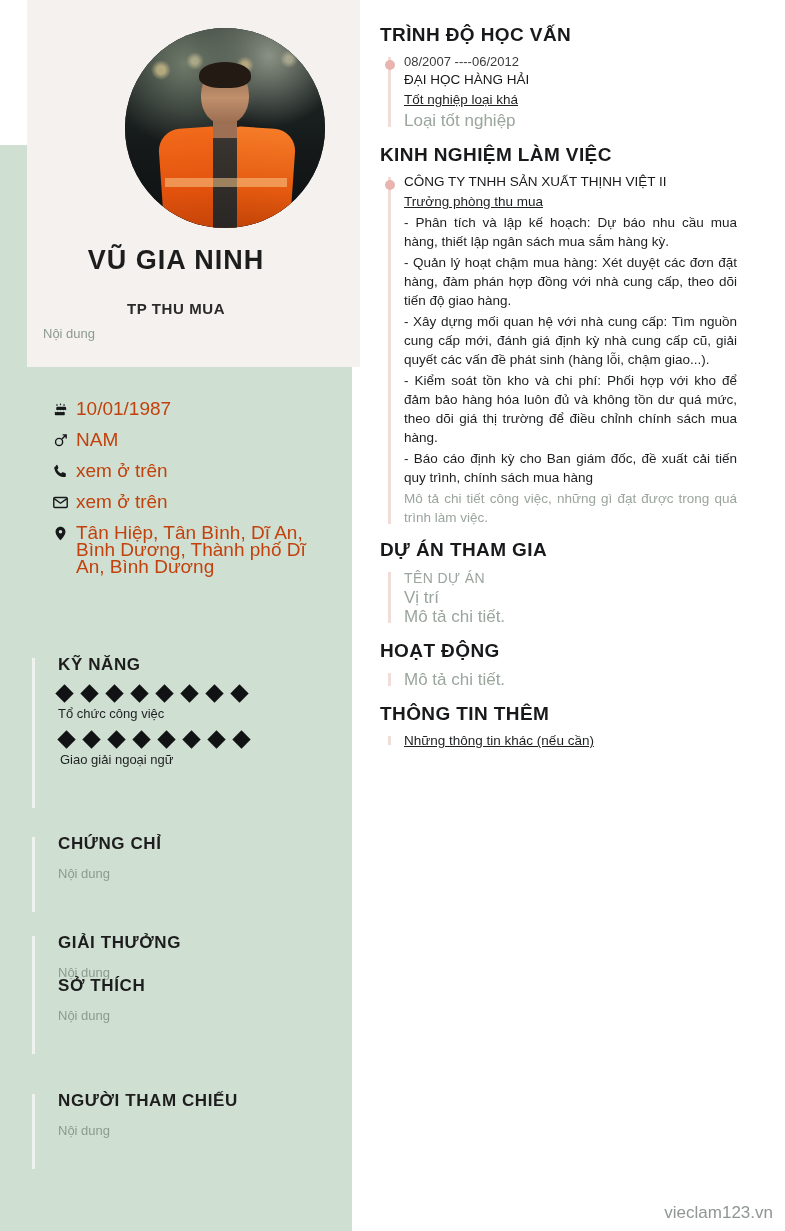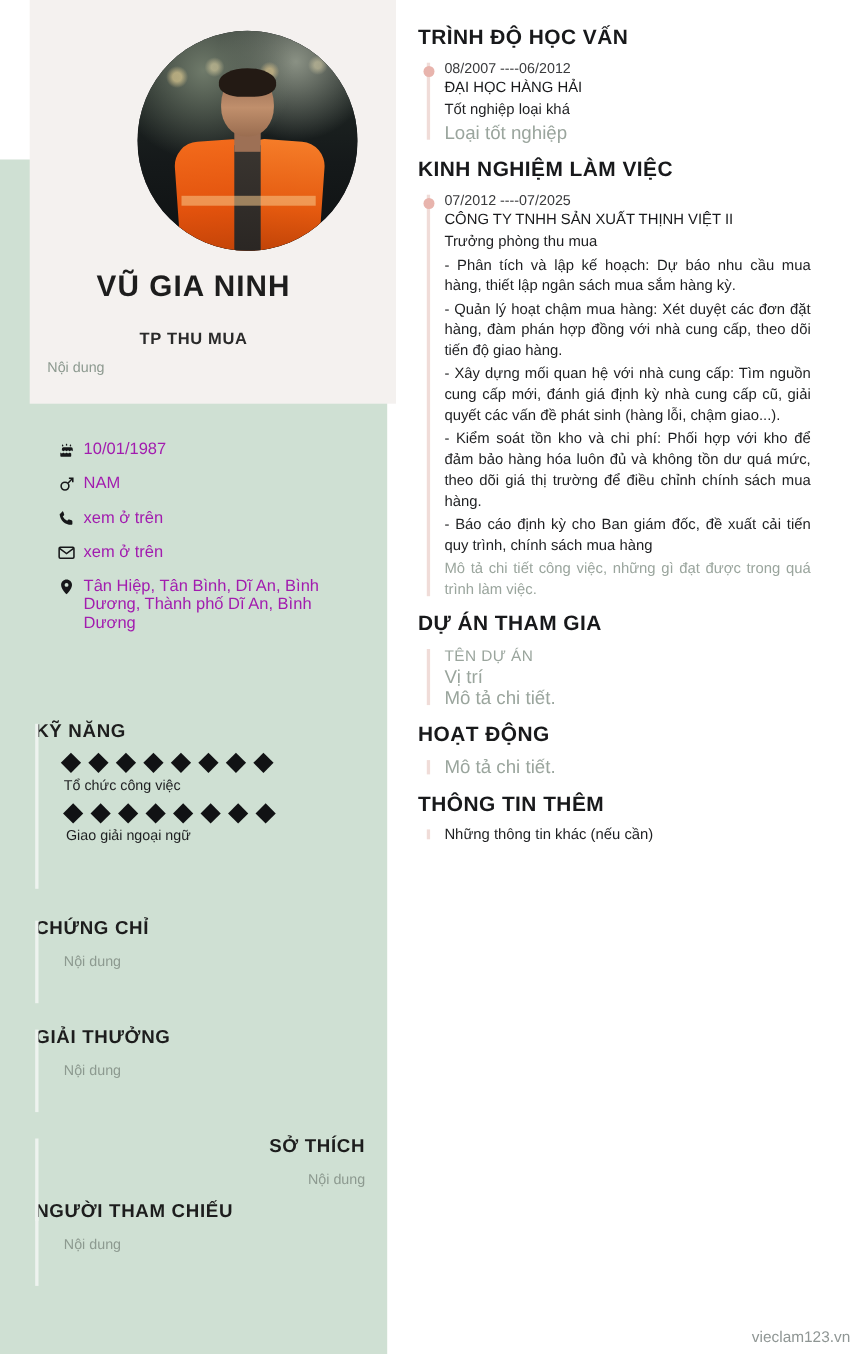--- a/index.html
+++ b/index.html
@@ -142,32 +142,33 @@
     margin-bottom: 13px;
   }
   .c-ico {
     width: 24px;
     flex: 0 0 24px;
     padding-top: 1px;
     color: #17181a;
   }
   .c-ico svg { display: block; }
   .c-txt {
-    font-size: 15px;
+    font-size: 19px;
     line-height: 17px;
-    color: #a21caf;
+    color: #c2410c;
   }
 
   
   .lsec { position: absolute; left: 32px; width: 300px; }
   .lsec-h {
     font-size: 17px;
     font-weight: bold;
     letter-spacing: .6px;
     color: #1d1d1d;
+    padding-left: 26px;
   }
   .lsec-bar {
     position: absolute;
     left: 0; top: 3px;
     width: 3px;
     background: #eef3ef;
   }
   .lsec-body { padding-left: 26px; padding-top: 12px; }
   .placeholder {
     font-size: 13px;
@@ -228,39 +229,40 @@
   .org {
     font-size: 13.5px;
     font-weight: normal;
     color: #18191b;
     margin-bottom: 5px;
   }
   .role {
     font-size: 13.5px;
     color: #1e1f21;
     margin-bottom: 4px;
+    text-decoration: underline;
   }
   .para {
     font-size: 13.5px;
     line-height: 19px;
     color: #1e1f21;
     text-align: justify;
     margin-bottom: 2px;
   }
   .muted {
     font-size: 13.5px;
     line-height: 19px;
     color: #9aa59d;
     text-align: justify;
   }
   .muted-s { font-size: 17px; color: #9aa59d; line-height: 19px; }
   .watermark {
     position: absolute;
     right: 12px; bottom: 8px;
-    font-size: 14px;
+    font-size: 17px;
     color: #8f9694;
   }
 </style>
 </head>
 <body>
 
 <div class="page">
 
   <div class="left-col">
     <div class="left-mint"></div>
@@ -375,21 +377,21 @@
     </div>
 
     <div class="lsec" style="top:933px; height:75px;">
       <div class="lsec-bar" style="height:75px;"></div>
       <div class="lsec-h">GIẢI THƯỞNG</div>
       <div class="lsec-body">
         <div class="placeholder">Nội dung</div>
       </div>
     </div>
 
-    <div class="lsec" style="top:1032px; height:75px;text-align:right;">
+    <div class="lsec" style="top:976px; height:75px;">
       <div class="lsec-bar" style="height:75px;"></div>
       <div class="lsec-h">SỞ THÍCH</div>
       <div class="lsec-body">
         <div class="placeholder">Nội dung</div>
       </div>
     </div>
 
     <div class="lsec" style="top:1091px; height:75px;">
       <div class="lsec-bar" style="height:75px;"></div>
       <div class="lsec-h">NGƯỜI THAM CHIẾU</div>
@@ -411,21 +413,20 @@
         <div class="role">Tốt nghiệp loại khá</div>
         <div class="muted-s">Loại tốt nghiệp</div>
       </div>
     </div>
 
     <div class="rsec" style="margin-top:14px;">
       <div class="rsec-h">KINH NGHIỆM LÀM VIỆC</div>
       <div class="entry">
         <div class="entry-bar"></div>
         <div class="bullet-dot"></div>
-        <div class="date">07/2012 ----07/2025</div>
         <div class="org">CÔNG TY TNHH SẢN XUẤT THỊNH VIỆT II</div>
         <div class="role">Trưởng phòng thu mua</div>
         <div class="para">- Phân tích và lập kế hoạch: Dự báo nhu cầu mua hàng, thiết lập ngân sách mua sắm hàng kỳ.</div>
         <div class="para">- Quản lý hoạt chậm mua hàng: Xét duyệt các đơn đặt hàng, đàm phán hợp đồng với nhà cung cấp, theo dõi tiến độ giao hàng.</div>
         <div class="para">- Xây dựng mối quan hệ với nhà cung cấp: Tìm nguồn cung cấp mới, đánh giá định kỳ nhà cung cấp cũ, giải quyết các vấn đề phát sinh (hàng lỗi, chậm giao...).</div>
         <div class="para">- Kiểm soát tồn kho và chi phí: Phối hợp với kho để đảm bảo hàng hóa luôn đủ và không tồn dư quá mức, theo dõi giá thị trường để điều chỉnh chính sách mua hàng.</div>
         <div class="para">- Báo cáo định kỳ cho Ban giám đốc, đề xuất cải tiến quy trình, chính sách mua hàng</div>
         <div class="muted">Mô tả chi tiết công việc, những gì đạt được trong quá trình làm việc.</div>
       </div>
     </div>

